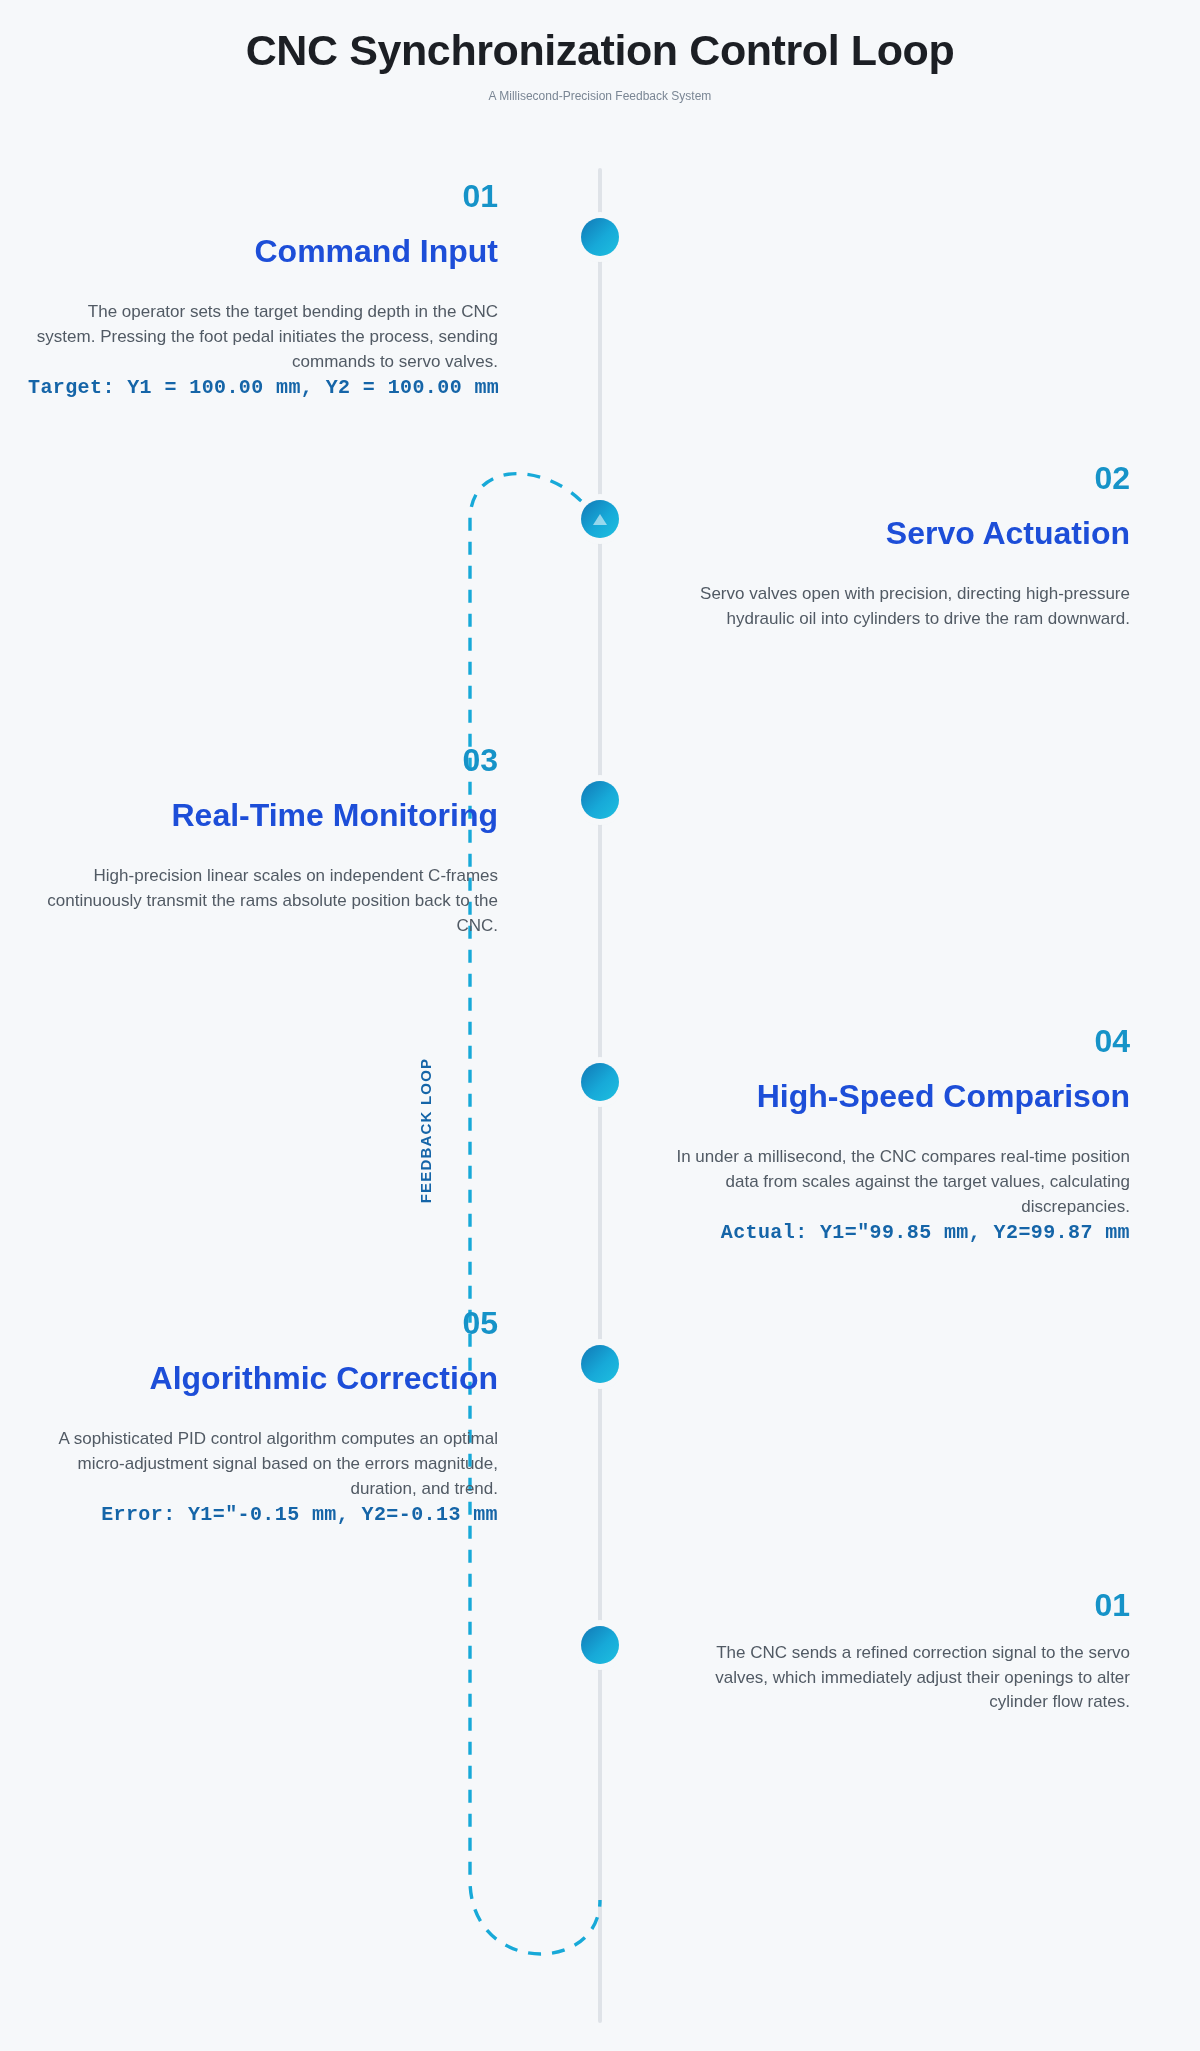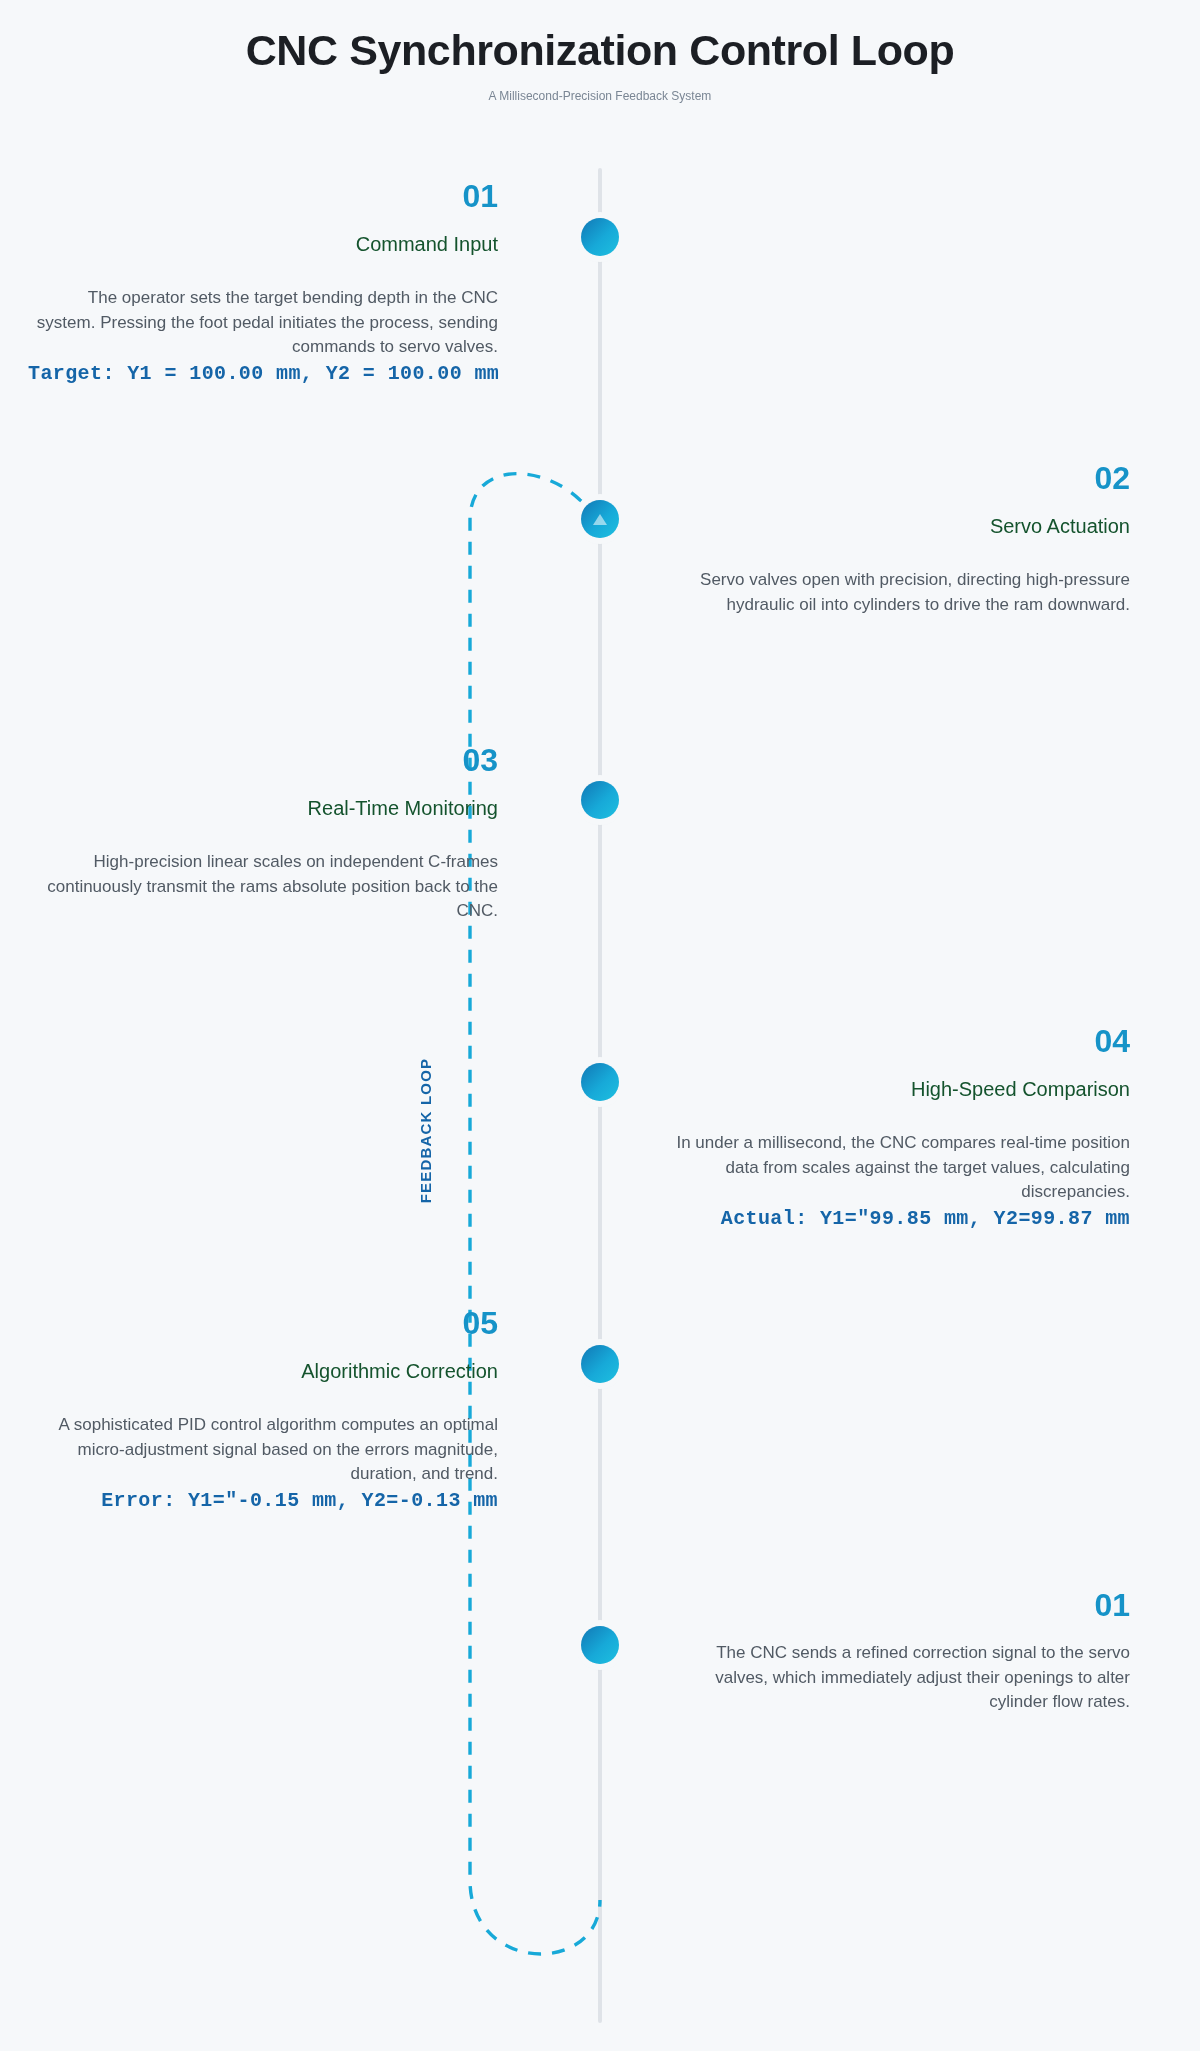--- a/index.html
+++ b/index.html
@@ -96,23 +96,23 @@
   .step.right { left: 660px; text-align: right; }
 
   .step-num {
     font-size: 32px;
     font-weight: bold;
     color: #1693c8;
     line-height: 1;
     margin-bottom: 20px;
   }
   .step-title {
-    font-size: 20px;
-    font-weight: normal;
-    color: #14532d;
+    font-size: 32px;
+    font-weight: bold;
+    color: #1d4ed8;
     line-height: 1.2;
     margin-bottom: 30px;
   }
   .step-desc {
     font-size: 17px;
     line-height: 1.45;
     color: #515a64;
     margin: 0;
   }
   .step-data {

